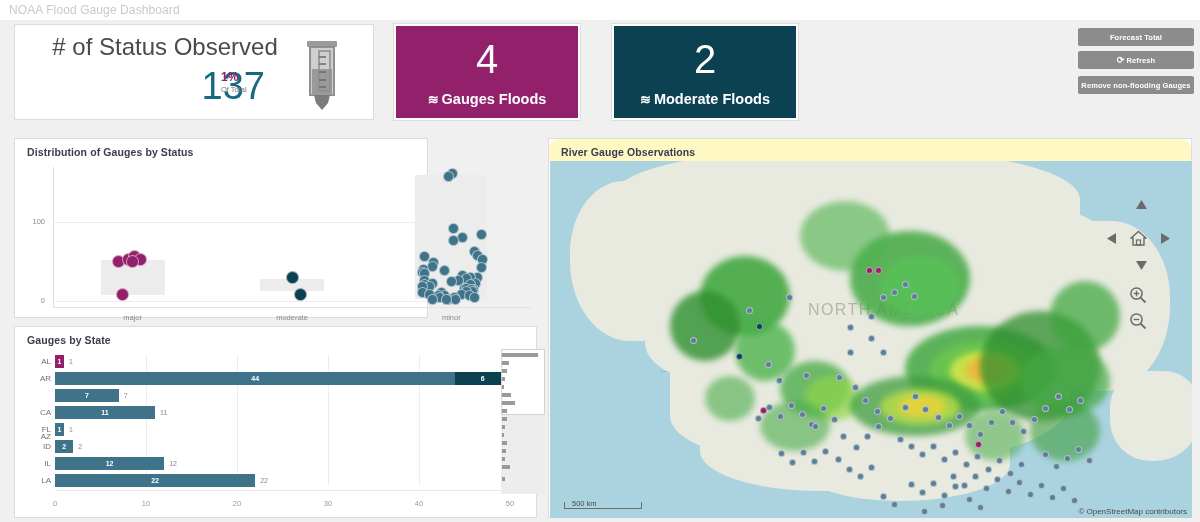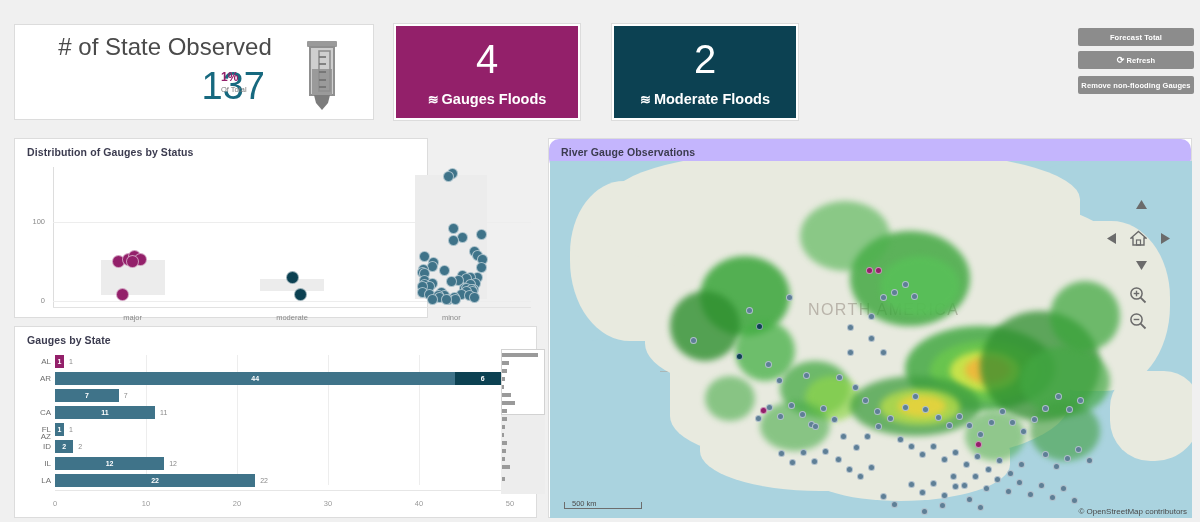--- a/index.html
+++ b/index.html
@@ -109,21 +109,21 @@
   .barval-out { position: absolute; font-size: 7px; color: #8a8a8a; line-height: 13px; }
   .xtick { position: absolute; font-size: 7.5px; color: #9a9a9a; text-align: center; width: 24px; }
   .bar-baseline { position: absolute; left: 40px; top: 141px; width: 455px; height: 1px; background: #e6e6e6; }
   .minimap { position: absolute; left: 486px; top: 0px; width: 44px; height: 145px; background: #ededed; }
   .minimap-view { position: absolute; left: 486px; top: 0px; width: 44px; height: 66px;
                   background: #ffffff; border: 1px solid #d2d2d2; }
   .mini-bar { position: absolute; background: #9a9a9a; height: 4px; }
 
   
   #card-map { left: 548px; top: 138px; width: 644px; height: 380px; }
-  .map-head { position: absolute; left: 0; top: 0; width: 100%; height: 30px; background: #c4b5fd; border-radius: 10px; }
+  .map-head { position: absolute; left: 0; top: 0; width: 100%; height: 30px; background: #fef9c3; border-radius: 10px; }
   .map-canvas {
     position: absolute; left: 1px; top: 22px; width: 642px; height: 357px;
     overflow: hidden; background: #aad3df;
   }
   .landmass { position: absolute; background: #e8eadf; }
   .water { position: absolute; background: #aad3df; }
   .radar { position: absolute; border-radius: 50%; filter: blur(3px); }
   .border-line { position: absolute; background: rgba(170,160,150,.55); }
   .marker { position: absolute; width: 7px; height: 7px; border-radius: 50%;
             background: #5e7f96; border: 1px solid rgba(255,255,255,.5); }
@@ -147,23 +147,26 @@
   .attrib {
     position: absolute; right: 5px; bottom: 2px;
     font-size: 8px; color: #4a4a4a;
   }
 </style>
 </head>
 <body>
 
 <div class="app">
 
+  <div class="titlebar">
+    <div class="title">NOAA Flood Gauge Dashboard</div>
+  </div>
 
   <div class="card" id="kpi-gauges">
-    <div class="kpi-head"># of State Observed</div>
+    <div class="kpi-head"># of Status Observed</div>
     <div class="kpi-num" style="color: rgb(23, 105, 127);">137</div>
     <div class="kpi-pct" style="color: rgb(147, 32, 106);">1%</div>
     <div class="kpi-sub">Of Total</div>
     <svg class="gauge-icon" viewBox="0 0 46 74">
       <rect x="8" y="2" width="30" height="6" rx="1" fill="#9a9a9a"></rect>
       <rect x="11" y="8" width="24" height="48" fill="#cfcfcf" stroke="#8f8f8f" stroke-width="2"></rect>
       <rect x="13" y="30" width="20" height="26" fill="#9a9a9a"></rect>
       <rect x="20" y="12" width="11" height="40" fill="none" stroke="#8f8f8f" stroke-width="1.6"></rect>
       <g stroke="#6f6f6f" stroke-width="1.6">
         <line x1="20" y1="18" x2="27" y2="18"></line>

